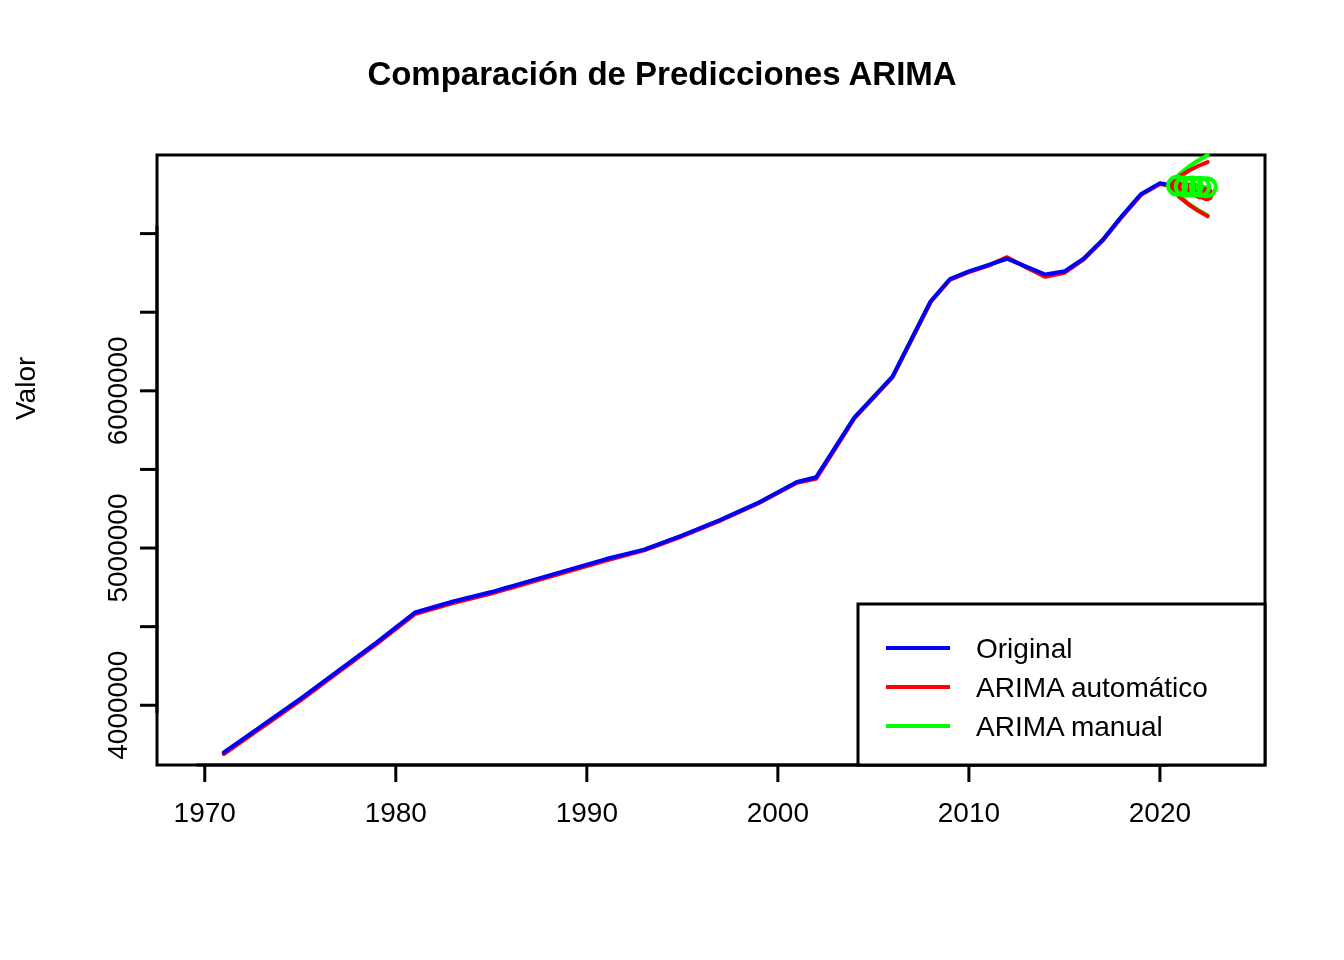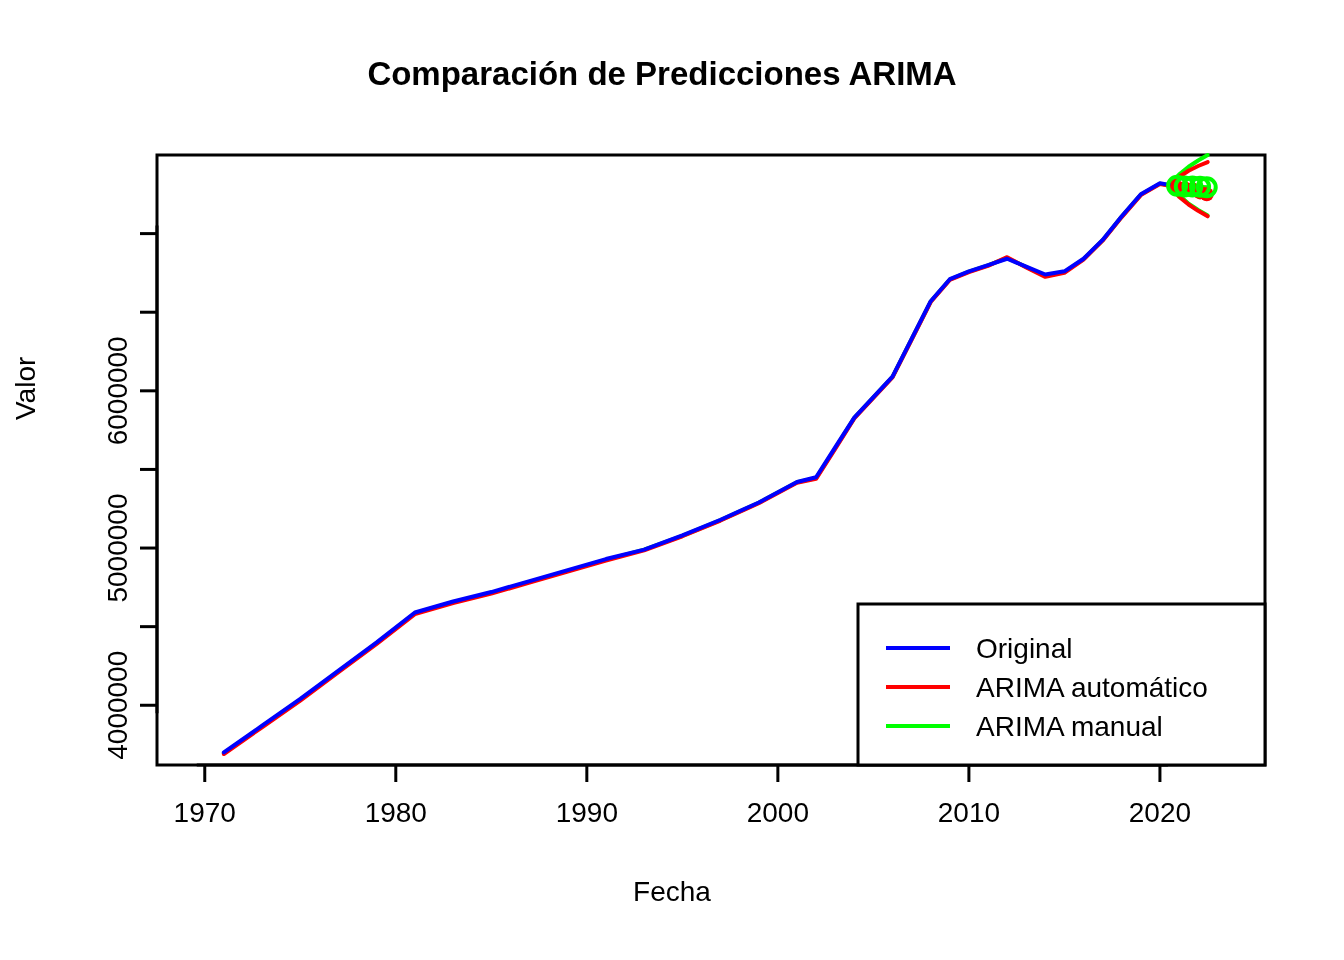--- a/index.html
+++ b/index.html
@@ -76,21 +76,20 @@
 </style>
 </head>
 <body>
 
 <div id="plot-root">
 
   <div class="chart-title">Comparación de Predicciones ARIMA</div>
 
   <div class="axis-label-y">Valor</div>
 
-  <div class="axis-label-x">Fecha</div>
 
   <svg class="canvas" id="svg-canvas" viewBox="0 0 1344 960">
     <g id="g-frame">
         <rect x="157" y="155" width="1108" height="610" fill="none" stroke="#000" stroke-width="3"></rect>
       </g>
     <g id="g-xaxis">
         <line x1="196.75862068965517" y1="765" x2="1167.9310344827586" y2="765" stroke="#000" stroke-width="3"></line>
         <line x1="204.75862068965517" y1="765" x2="204.75862068965517" y2="782" stroke="#000" stroke-width="3"></line>
         <text x="204.75862068965517" y="822" text-anchor="middle" class="tick-label-x">1970</text>
         <line x1="395.7931034482758" y1="765" x2="395.7931034482758" y2="782" stroke="#000" stroke-width="3"></line>

